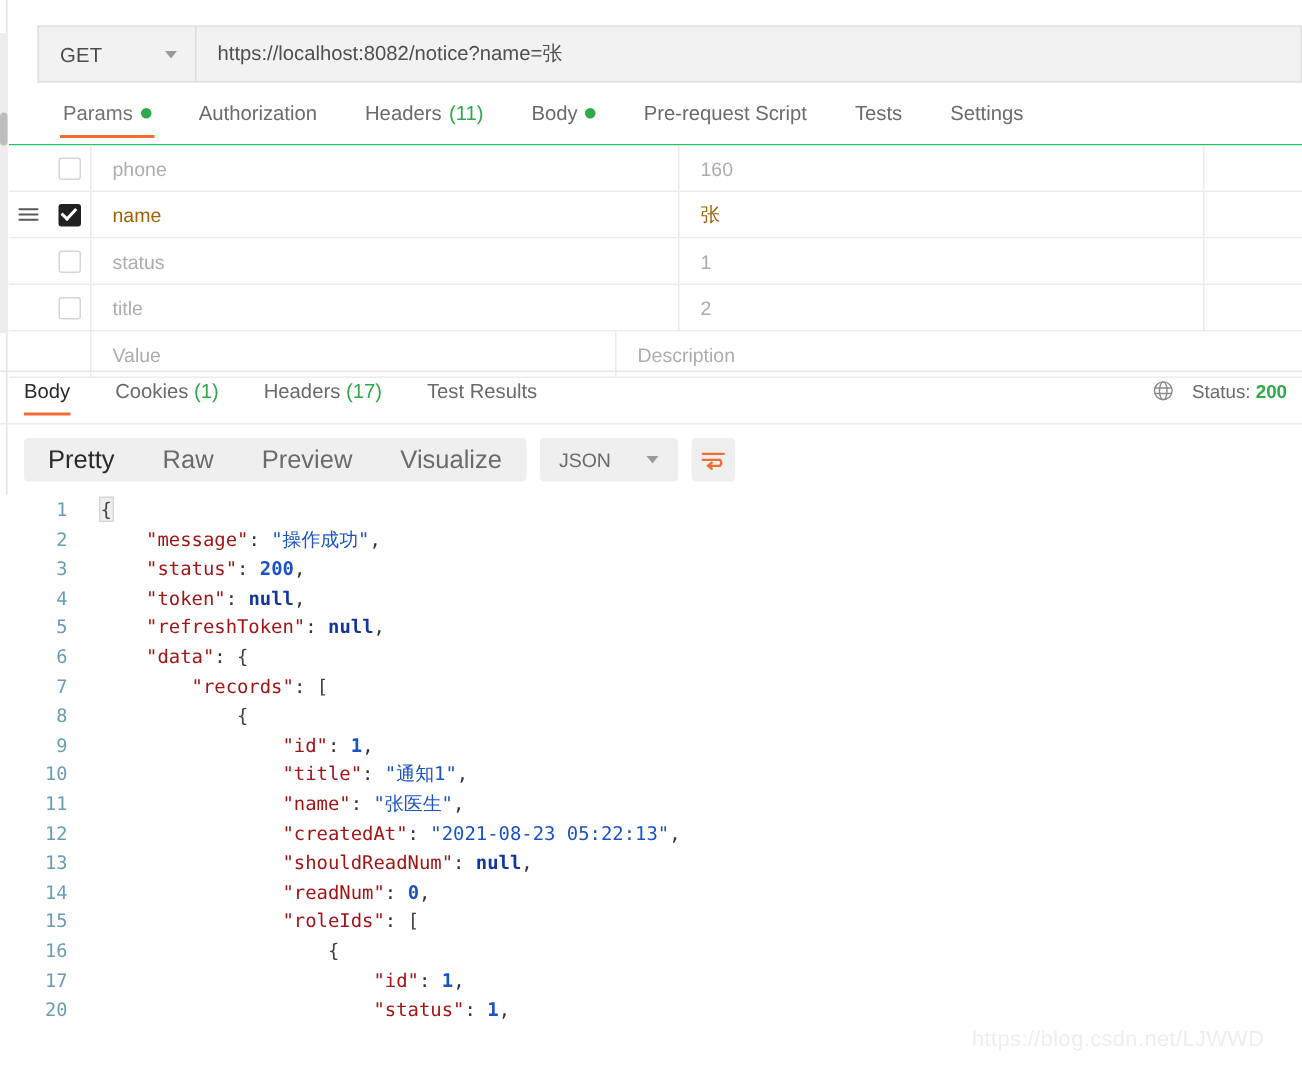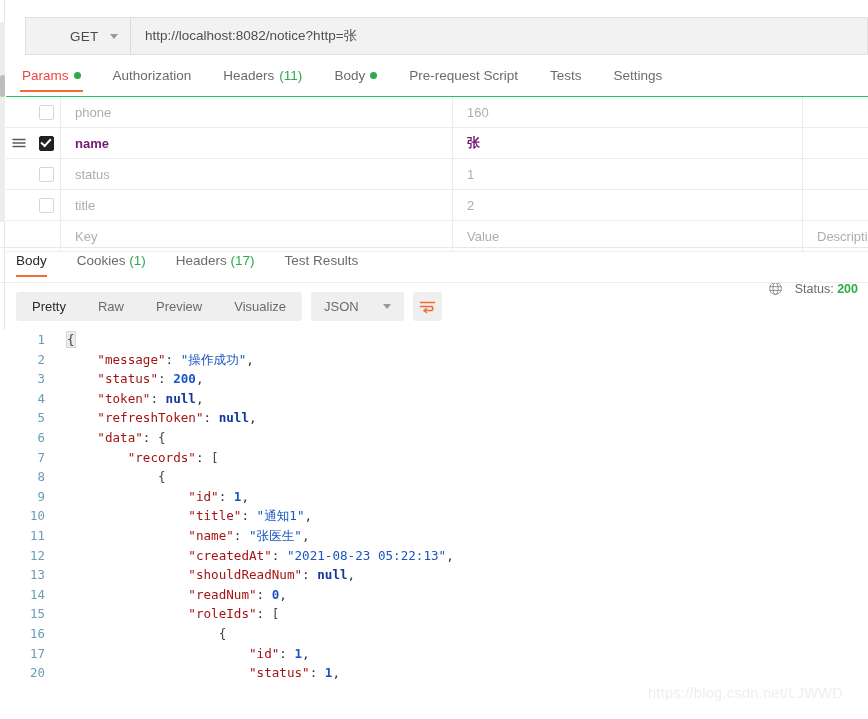--- a/index.html
+++ b/index.html
@@ -48,21 +48,21 @@
     width: 105px;
     background: #f2f2f2;
     border: 1px solid #e0e0e0;
     border-right: none;
     display: flex; align-items: center;
     padding: 0 10px 0 14px;
     justify-content: space-between;
     cursor: pointer;
   }
   .method-label {
-    font-size: 13.5px; color: #4b4b4b; letter-spacing: .2px; margin-left: 30px;
+    font-size: 13.5px; color: #4b4b4b; letter-spacing: .2px;
   }
   .caret-down {
     width: 0; height: 0;
     border-left: 4.5px solid transparent;
     border-right: 4.5px solid transparent;
     border-top: 5px solid #9a9a9a;
     margin-right: 2px;
   }
   .url-input {
     flex: 1;
@@ -85,21 +85,21 @@
   }
   .req-tab {
     font-size: 13.5px; color: #6b6b6b;
     padding: 0 18px 9px 0;
     margin-right: 14px;
     cursor: pointer;
     white-space: nowrap;
     position: relative;
     display: flex; align-items: center; gap: 5px;
   }
-  .req-tab.active { color: #ef4444; }
+  .req-tab.active { color: #737373; margin-left: 20px; }
   .req-tab.active::after {
     content: "";
     position: absolute; left: -2px; right: 16px; bottom: 0;
     height: 2.5px; background: #ef6c33;
   }
   .dot-green {
     width: 7px; height: 7px; border-radius: 50%;
     background: #2eaa4b; display: inline-block;
   }
   .count-green { color: #2eaa4b; }
@@ -161,21 +161,21 @@
   }
   .p-desc {
     flex: 1;
     border-left: 1px solid #ebebeb;
     display: flex; align-items: center;
     padding-left: 14px;
     font-size: 13px;
     cursor: text;
   }
   .muted { color: #adadad; }
-  .dark  { color: #701a75; font-weight: bold; }
+  .dark  { color: #a16207; }
 
   
   .resp-divider {
     position: absolute; left: 0; top: 247px;
     width: 868px; height: 1px; background: #e8e8e8;
   }
   .resp-tabs {
     position: absolute; left: 16px; top: 253px;
     display: flex; align-items: flex-start;
   }
@@ -189,41 +189,41 @@
   .resp-tab.active { color: #2b2b2b; }
   .resp-tab.active::after {
     content: "";
     position: absolute; left: 0; right: 0; bottom: 0;
     height: 2.5px; background: #ef6c33;
   }
 
   .resp-status {
     position: absolute; right: 10px; top: 253px;
     display: flex; align-items: center; gap: 12px;
-    font-size: 12.5px; color: #6b6b6b; margin-top: 28px;
+    font-size: 12.5px; color: #6b6b6b;
   }
   .status-code { color: #2eaa4b; font-weight: 600; }
   .globe { width: 15px; height: 15px; display: block; }
 
   .resp-divider2 {
     position: absolute; left: 0; top: 282px;
     width: 868px; height: 1px; background: #ececec;
   }
 
   
   .fmt-bar {
     position: absolute; left: 16px; top: 292px;
     display: flex; align-items: center; gap: 9px;
   }
   .seg-group {
     display: flex; background: #efefef; border-radius: 3px;
     height: 29px; align-items: center;
   }
   .seg {
-    font-size: 13px; color: #6b6b6b;
+    font-size: 17px; color: #6b6b6b;
     padding: 0 16px; line-height: 29px;
     cursor: pointer; white-space: nowrap;
   }
   .seg.active { color: #2b2b2b; }
   .type-select {
     display: flex; align-items: center; gap: 24px;
     background: #efefef; border-radius: 3px;
     height: 29px; padding: 0 11px 0 13px;
     font-size: 13px; color: #6b6b6b;
     cursor: pointer;
@@ -305,21 +305,21 @@
     <div class="rail-track">
       <div class="rail-thumb"></div>
     </div>
   </div>
 
   <div class="url-row">
     <div class="method-select">
       <span class="method-label">GET</span>
       <span class="caret-down"></span>
     </div>
-    <div class="url-input">http://localhost:8082/notice?http=张</div>
+    <div class="url-input">https://localhost:8082/notice?name=张</div>
   </div>
 
   <div class="req-tabs" id="req-tabs">
       <div class="req-tab active">
         <span>Params</span>
         <span class="dot-green"></span>
       </div>
       <div class="req-tab">
         <span>Authorization</span>
       </div>
@@ -381,21 +381,20 @@
         <div class="p-check">
           <div class="cb"></div>
         </div>
         <div class="p-key muted">title</div>
         <div class="p-val muted">2</div>
         <div class="p-desc muted"></div>
       </div>
       <div class="p-row">
         <div class="p-drag"></div>
         <div class="p-check"></div>
-        <div class="p-key muted">Key</div>
         <div class="p-val muted">Value</div>
         <div class="p-desc muted">Description</div>
       </div>
     </div>
 
   <div class="resp-divider"></div>
 
   <div class="resp-tabs" id="resp-tabs">
       <div class="resp-tab active"><span>Body</span></div>
       <div class="resp-tab"><span>Cookies</span><span class="count-green"> (1)</span></div>

